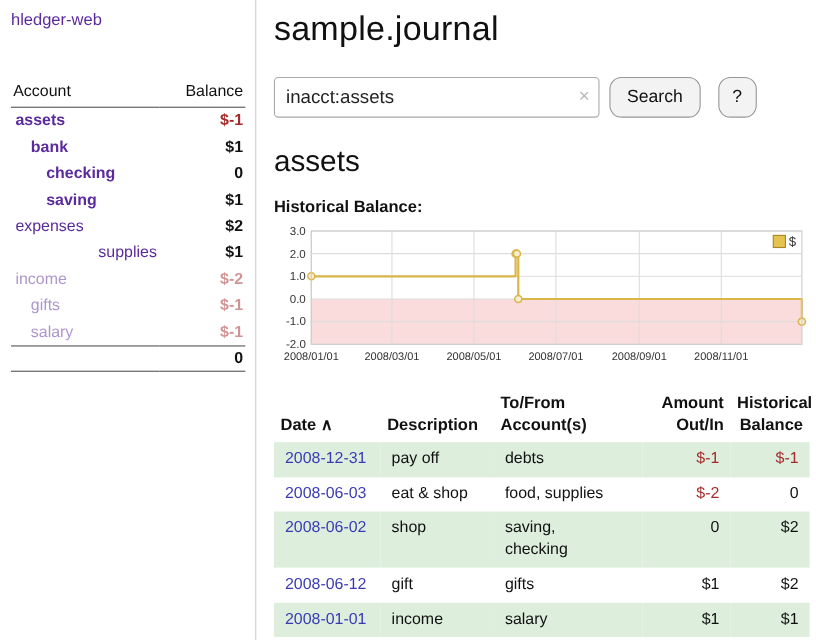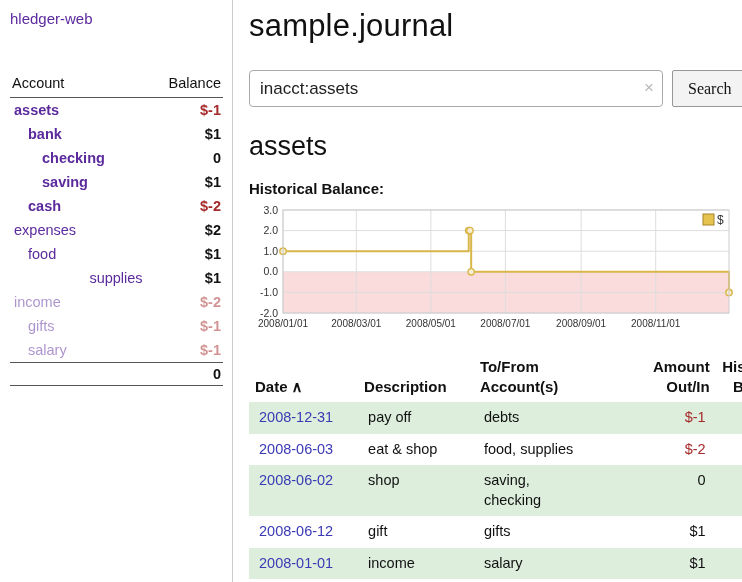--- a/index.html
+++ b/index.html
@@ -33,34 +33,34 @@
   .neg { color: var(--neg, #a52a2a); }
   tr.total-row td {
     border-top: 1px solid #555; border-bottom: 1px solid #555;
     font-weight: bold; padding: 3px 2px;
   }
 
   
   main { flex: 1; padding: 6px 8px 0 16px; }
   h1.page-title { font-size: 31px; font-weight: 400; margin: 2px 0 26px; letter-spacing: .2px; }
   .search-row { display: flex; align-items: center; margin-bottom: 24px; }
-  .search-box { position: relative; width: 414px; }
+  .search-box { position: relative; width: 296px; }
   .search-box input {
     width: 100%; height: 37px; font-size: 17px; color: #222;
     padding: 0 30px 0 10px; border: 1px solid #a9a9a9; border-radius: 4px;
     font-family: "Liberation Sans", sans-serif;
   }
   .clear-x {
     position: absolute; right: 9px; top: 8px;
     color: #b9b9b9; font-size: 17px; cursor: pointer; line-height: 20px;
   }
   .btn {
     height: 37px; padding: 0 15px; margin-left: 9px;
-    font-size: 16px; font-family: Liberation Serif, serif;
-    background: #f3f3f3; border: 1px solid #979797; border-radius: 2px;
+    font-size: 16px; font-family: Liberation Sans, sans-serif;
+    background: #f3f3f3; border: 1px solid #979797; border-radius: 11px;
     color: #111; cursor: pointer;
   }
   .btn.help { margin-left: 16px; padding: 0 12px; }
   h2.account-heading { font-size: 27px; font-weight: 400; margin: 0 0 18px; }
   .chart-title { font-size: 15px; font-weight: bold; margin-bottom: 8px; }
   svg.chart { display: block; margin-bottom: 6px; }
   svg.chart text { font-family: "Liberation Sans", sans-serif; }
 
   
   table.register { border-collapse: collapse; width: 100%; margin-top: 10px; table-layout: fixed; font-size: 14.5px; }
@@ -104,30 +104,22 @@
           </tr>
           <tr>
             <td class="nm strong" style="padding-left: 32px;">checking</td>
             <td class="bal strong">0</td>
           </tr>
           <tr>
             <td class="nm strong" style="padding-left: 32px;">saving</td>
             <td class="bal strong">$1</td>
           </tr>
           <tr>
-            <td class="nm strong" style="padding-left: 18px;">cash</td>
-            <td class="bal strong neg">$-2</td>
-          </tr>
-          <tr>
             <td class="nm normal" style="padding-left: 4px;">expenses</td>
             <td class="bal normal">$2</td>
-          </tr>
-          <tr>
-            <td class="nm normal" style="padding-left: 18px;">food</td>
-            <td class="bal normal">$1</td>
           </tr>
           <tr>
             <td class="nm normal" style="padding-left: 18px; text-align: right;">supplies</td>
             <td class="bal normal">$1</td>
           </tr>
           <tr>
             <td class="nm faded" style="padding-left: 4px;">income</td>
             <td class="bal faded neg">$-2</td>
           </tr>
           <tr>

